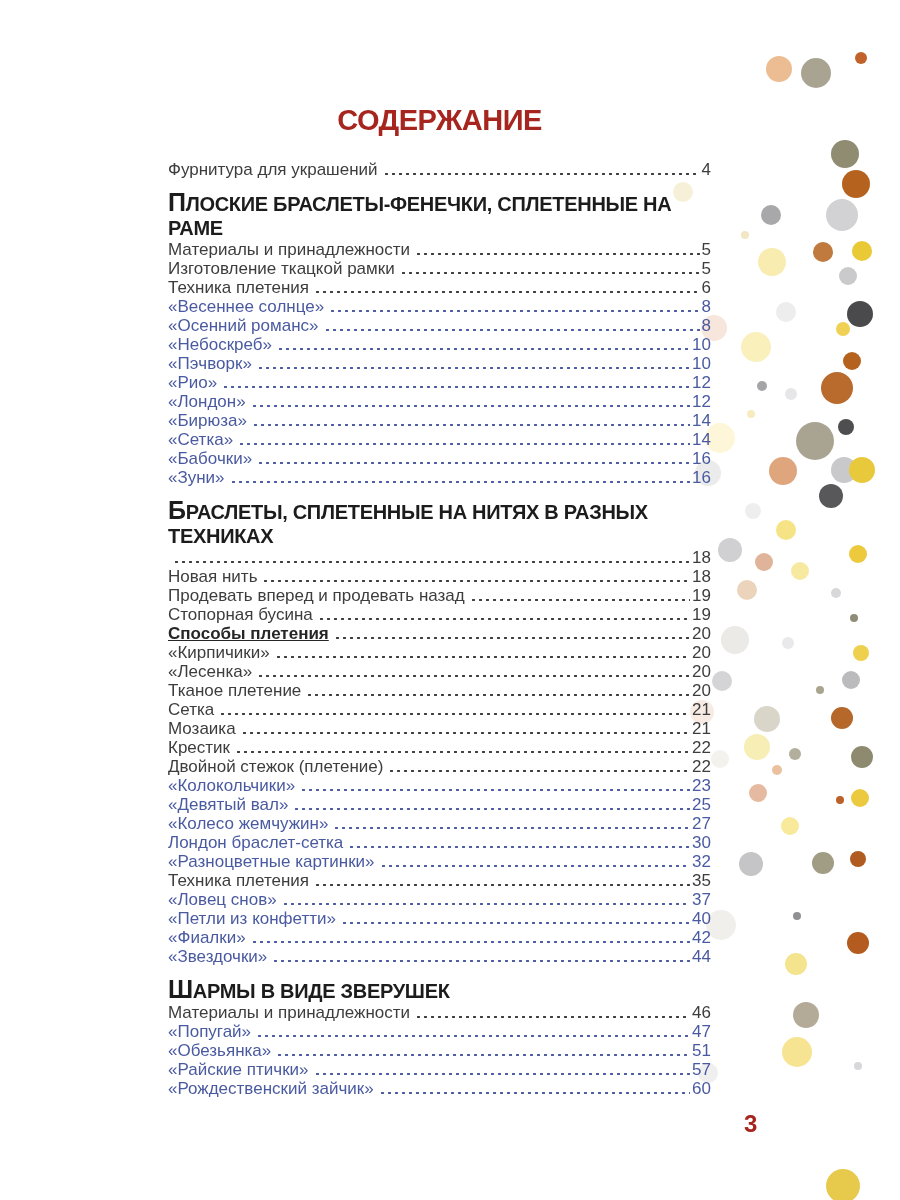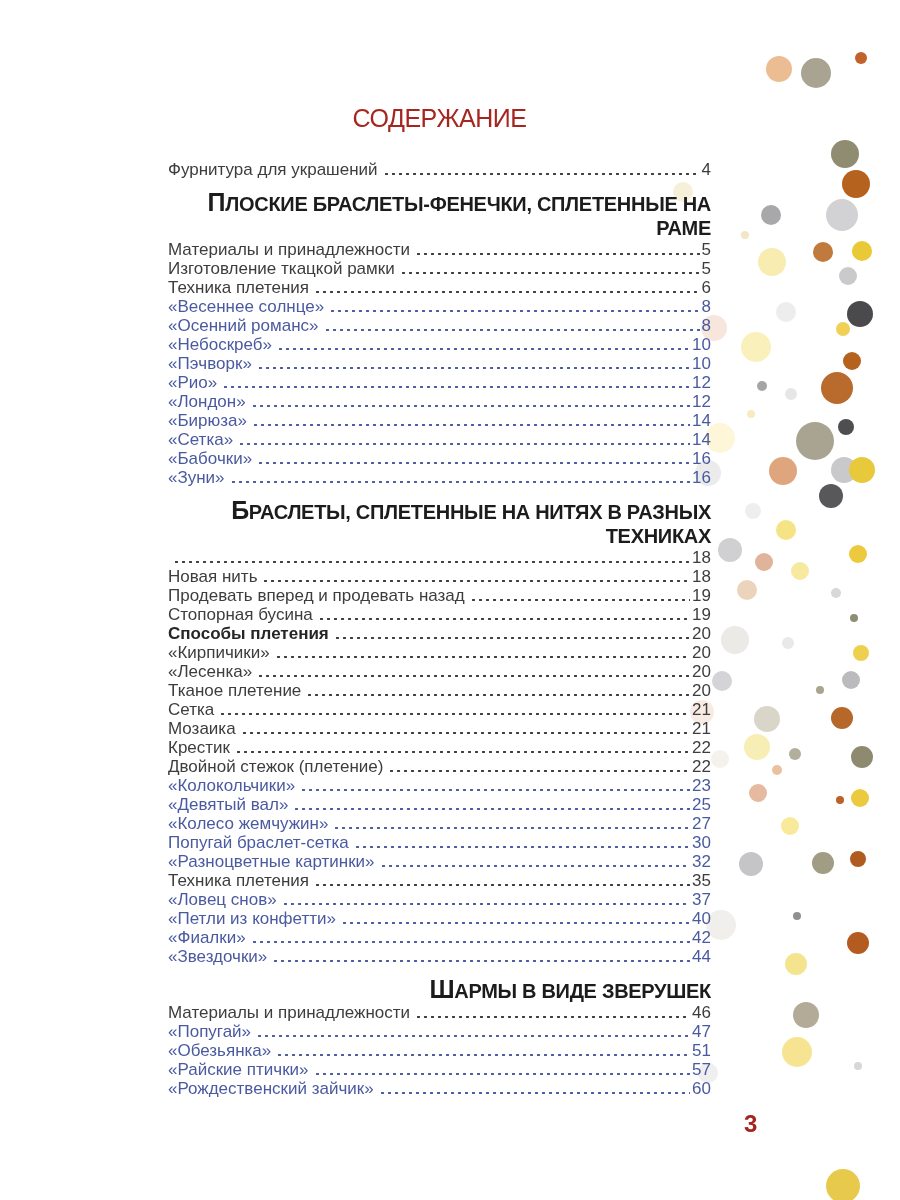--- a/index.html
+++ b/index.html
@@ -24,32 +24,32 @@
   .dot {
     position: absolute;
     border-radius: 50%;
   }
   .title {
     position: absolute;
     left: 168px; top: 104px;
     width: 543px;
     margin: 0;
     text-align: center;
-    font-size: 25px;
-    font-weight: 400;
+    font-size: 29px;
+    font-weight: 700;
     letter-spacing: -0.5px;
     color: var(--red, #a6261f);
   }
   .toc {
     position: absolute;
     left: 168px; top: 160px;
     width: 543px;
   }
   .toc-heading {
-    text-align: right;
+    text-align: left;
     font-weight: 700;
     font-size: 20px;
     line-height: 24px;
     margin: 11px 0 0 0;
     color: var(--head, #1c1c1c);
     letter-spacing: -0.3px;
   }
   .toc-heading::first-letter {
     font-size: 25px;
   }
@@ -65,21 +65,21 @@
     flex: 1;
     align-self: stretch;
     margin: 0 2px 0 5px;
     background-image: radial-gradient(circle, currentColor 1.1px, transparent 1.4px);
     background-size: 7px 4px;
     background-repeat: repeat-x;
     background-position: left bottom 3px;
   }
   .toc-entry .pnum { white-space: nowrap; }
   .toc-entry.link { color: var(--blue, #4a5aa0); }
-  .toc-entry.bold .label { font-weight: 700; color: #262626; }
+  .toc-entry.bold .label { font-weight: 700; color: #262626; text-decoration: underline; }
   .folio {
     position: absolute;
     left: 744px; top: 1110px;
     font-size: 24px;
     font-weight: 700;
     color: var(--red, #a6261f);
   }
 </style>
 </head>
 <body>
@@ -299,21 +299,21 @@
         <span class="label">«Девятый вал»</span>
         <span class="leader"></span>
         <span class="pnum">25</span>
       </div>
       <div class="toc-entry link">
         <span class="label">«Колесо жемчужин»</span>
         <span class="leader"></span>
         <span class="pnum">27</span>
       </div>
       <div class="toc-entry link">
-        <span class="label">Попугай браслет-сетка</span>
+        <span class="label">Лондон браслет-сетка</span>
         <span class="leader"></span>
         <span class="pnum">30</span>
       </div>
       <div class="toc-entry link">
         <span class="label">«Разноцветные картинки»</span>
         <span class="leader"></span>
         <span class="pnum">32</span>
       </div>
       <div class="toc-entry plain">
         <span class="label">Техника плетения</span>

